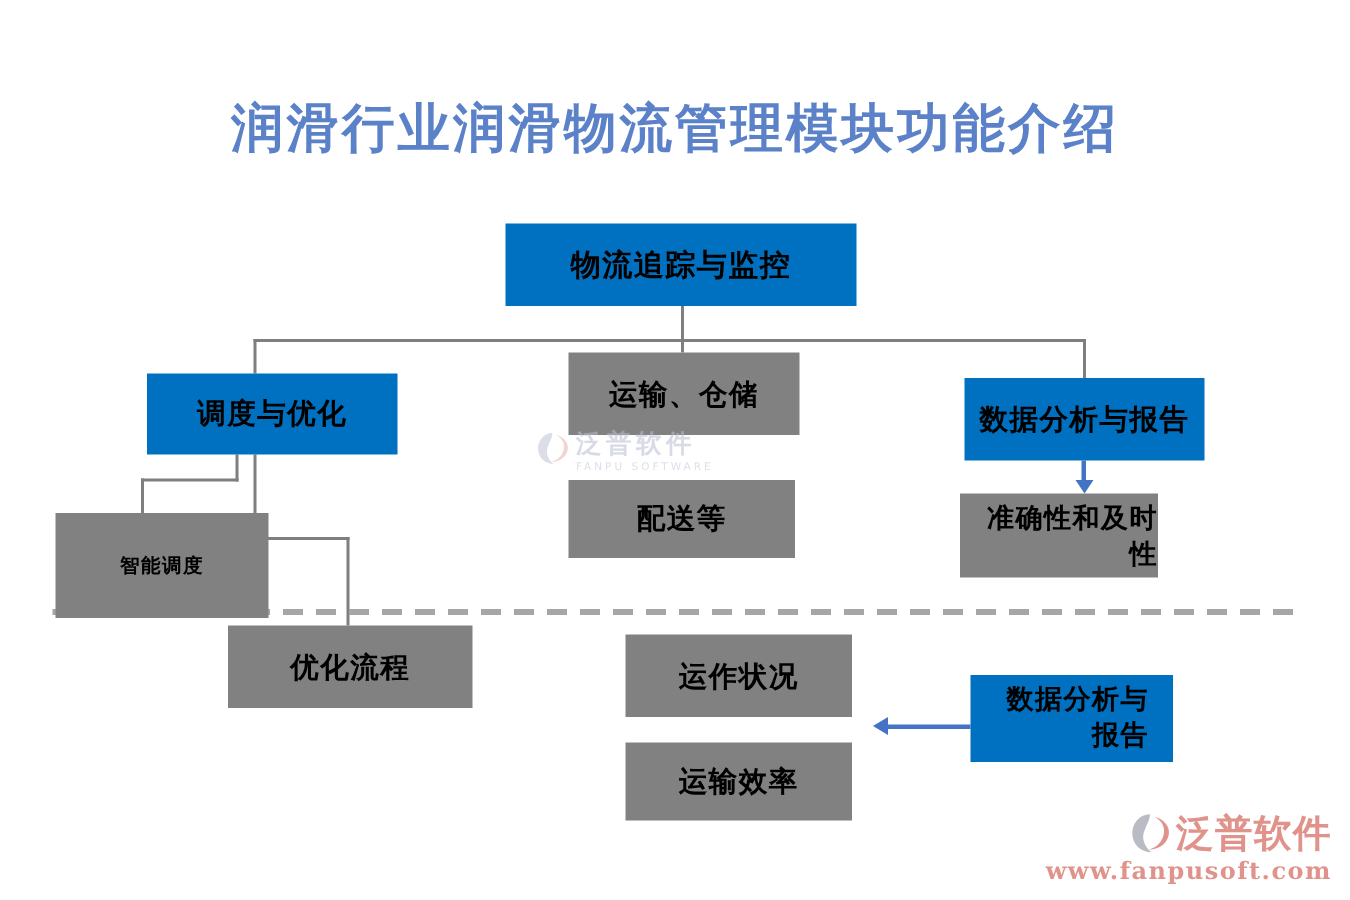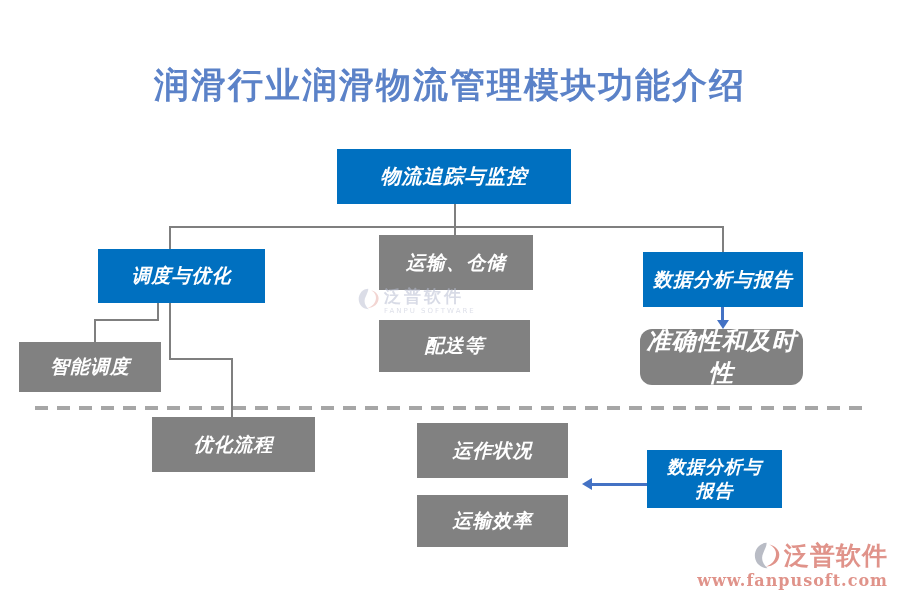--- a/index.html
+++ b/index.html
@@ -6,21 +6,21 @@
   #stage{
     position:relative;width:900px;height:600px;background:#fff;overflow:hidden;
     font-family:"DejaVu Serif","Liberation Serif",serif;
   }
   .title{
     position:absolute;left:0;top:62px;width:900px;text-align:center;
     font-size:35px;font-weight:bold;letter-spacing:2px;color:var(--title_blue);
   }
   .node{
     position:absolute;display:flex;align-items:center;justify-content:center;
-    color:#ffffff;font-weight:bold;text-align:center;letter-spacing:1px;font-style:italic;
+    color:#000000;font-weight:bold;text-align:right;letter-spacing:1px;
   }
   .node.blue{background:var(--blue);}
   .node.gray{background:var(--gray);}
   .line{position:absolute;background:var(--line_gray);}
   .dashed{
     position:absolute;height:4px;
     background:repeating-linear-gradient(90deg,var(--dash_gray) 0 13px,transparent 13px 22px);
   }
   .bline{position:absolute;background:var(--arrow_blue);}
   .arrowhead{position:absolute;width:0;height:0;}
@@ -68,25 +68,25 @@
   <div class="node blue" style="left:337px;top:149px;width:234px;height:55px;font-size:20px;">物流追踪与监控</div>
 
   <div class="node blue" style="left:98px;top:249px;width:167px;height:54px;font-size:19px;">调度与优化</div>
 
   <div class="node gray" style="left:379px;top:235px;width:154px;height:55px;font-size:19px;">运输、仓储</div>
 
   <div class="node blue" style="left:643px;top:252px;width:160px;height:55px;font-size:19px;">数据分析与报告</div>
 
   <div class="node gray" style="left:379px;top:320px;width:151px;height:52px;font-size:19px;">配送等</div>
 
-  <div class="node gray" style="left:19px;top:342px;width:142px;height:50px;font-size:19px;">智能调度</div>
+  <div class="node gray" style="left:37px;top:342px;width:142px;height:70px;font-size:13px;">智能调度</div>
 
   <div class="node gray" style="left:152px;top:417px;width:163px;height:55px;font-size:19px;">优化流程</div>
 
-  <div class="node gray" style="left:640px;top:329px;width:163px;height:56px;font-size:24px;border-radius:12px;">准确性和及时性</div>
+  <div class="node gray" style="left:640px;top:329px;width:132px;height:56px;font-size:18px;">准确性和及时性</div>
 
   <div class="node gray" style="left:417px;top:423px;width:151px;height:55px;font-size:19px;">运作状况</div>
 
   <div class="node gray" style="left:417px;top:495px;width:151px;height:52px;font-size:19px;">运输效率</div>
 
   <div class="node blue" style="left:647px;top:450px;width:135px;height:58px;font-size:18px;line-height:1.35;padding:0 16px;box-sizing:border-box;">数据分析与报告</div>
 
   <div class="wm-center">
     <svg width="22" height="22" viewBox="0 0 32 32">
       <path d="M15 1 C7 1 1 8 1 16 C1 25 8 31 16 31 C10 26 8 19 11 13 C13 8 15 5 15 1 Z" fill="#bfc3d4"></path>

